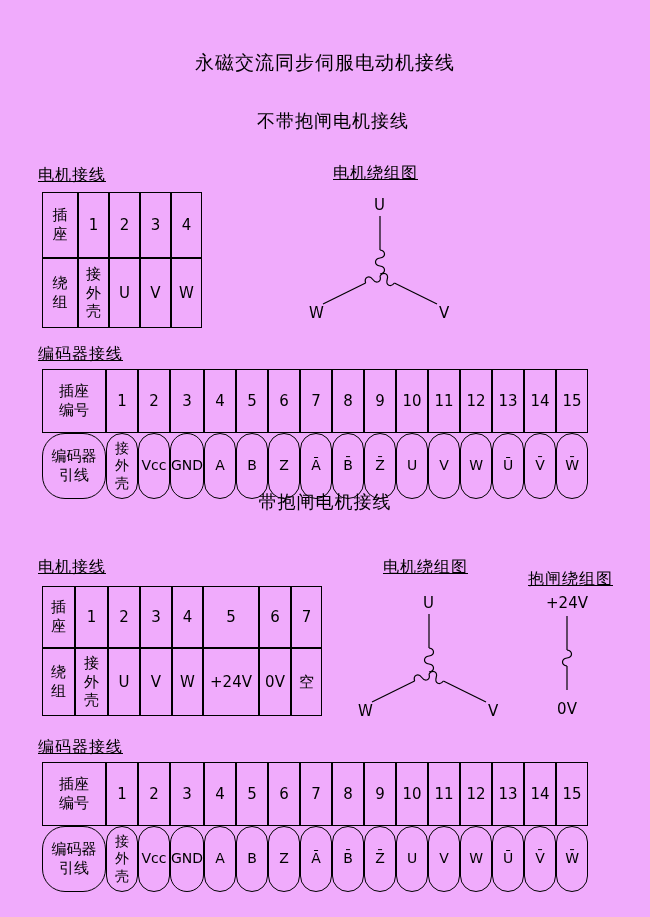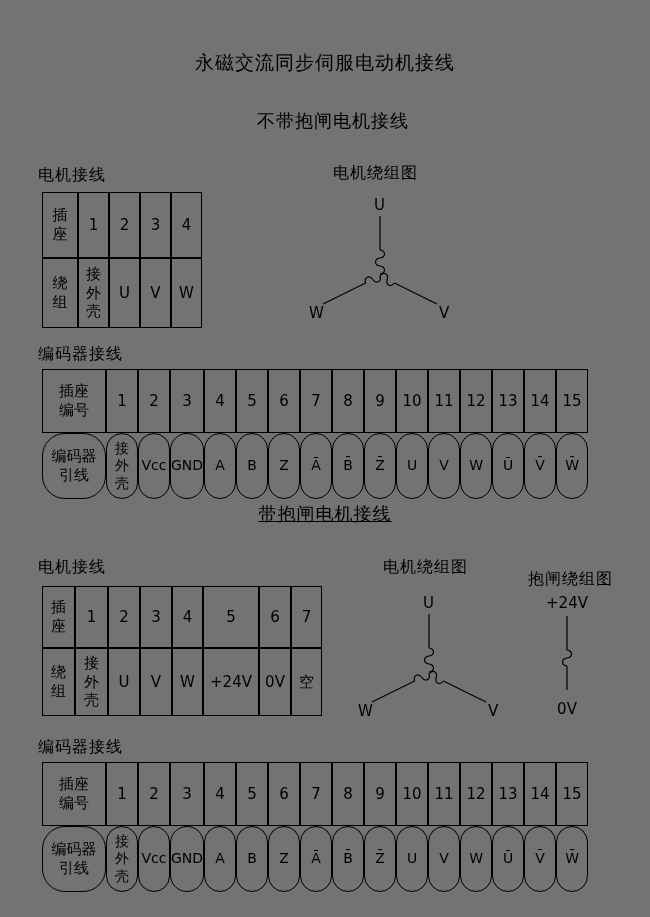--- a/index.html
+++ b/index.html
@@ -1,23 +1,23 @@
 <!DOCTYPE html>
 <html><head>
 <meta charset="utf-8">
 <style>
   html,body { margin:0; padding:0; background:#fff; }
   .page {
-    position:relative; width:650px; height:917px; background:#737373;
+    position:relative; width:650px; height:917px; background:#f0abfc;
     font-family:"DejaVu Sans", sans-serif; color:#000;
   }
   .center-head { position:absolute; left:0; width:100%; text-align:center; }
   .title { top:50px; font-size:19px; letter-spacing:1px; }
   .sec-head { font-size:18px; letter-spacing:1px; }
-  .lbl { position:absolute; font-size:16px; letter-spacing:1px; }
+  .lbl { position:absolute; font-size:16px; letter-spacing:1px;text-decoration:underline; }
 
   table.tbl { position:absolute; border-collapse:separate; border-spacing:0; table-layout:fixed; }
   table.tbl td {
     border:1px solid #000; text-align:center; vertical-align:middle;
     font-size:15px; line-height:1.25; padding:0; white-space:pre-line;
     overflow:hidden;
   }
   table.enc td.sig { font-size:14px; }
   
   .m1 col.h { width:36px; } .m1 col.c { width:31px; }
@@ -154,21 +154,21 @@
       <td class="sig">U</td>
       <td class="sig">V</td>
       <td class="sig">W</td>
       <td class="sig">Ū</td>
       <td class="sig">V̄</td>
       <td class="sig">W̄</td>
     </tr>
   </tbody>
     </table>
 
-  <div class="center-head sec-head" style="top:502px;text-decoration:underline;">带抱闸电机接线</div>
+  <div class="center-head sec-head" style="top:490px;">带抱闸电机接线</div>
 
   <div class="lbl" style="left:38px; top:557px;">电机接线</div>
   <div class="lbl" style="left:383px; top:557px;">电机绕组图</div>
   <div class="lbl" style="left:528px; top:557px;margin-top:12px;">抱闸绕组图</div>
 
   <table class="tbl m2" style="left:42px; top:586px;">
     <colgroup>
       <col style="width:33px">
         <col style="width:33px">
         <col style="width:32px">

